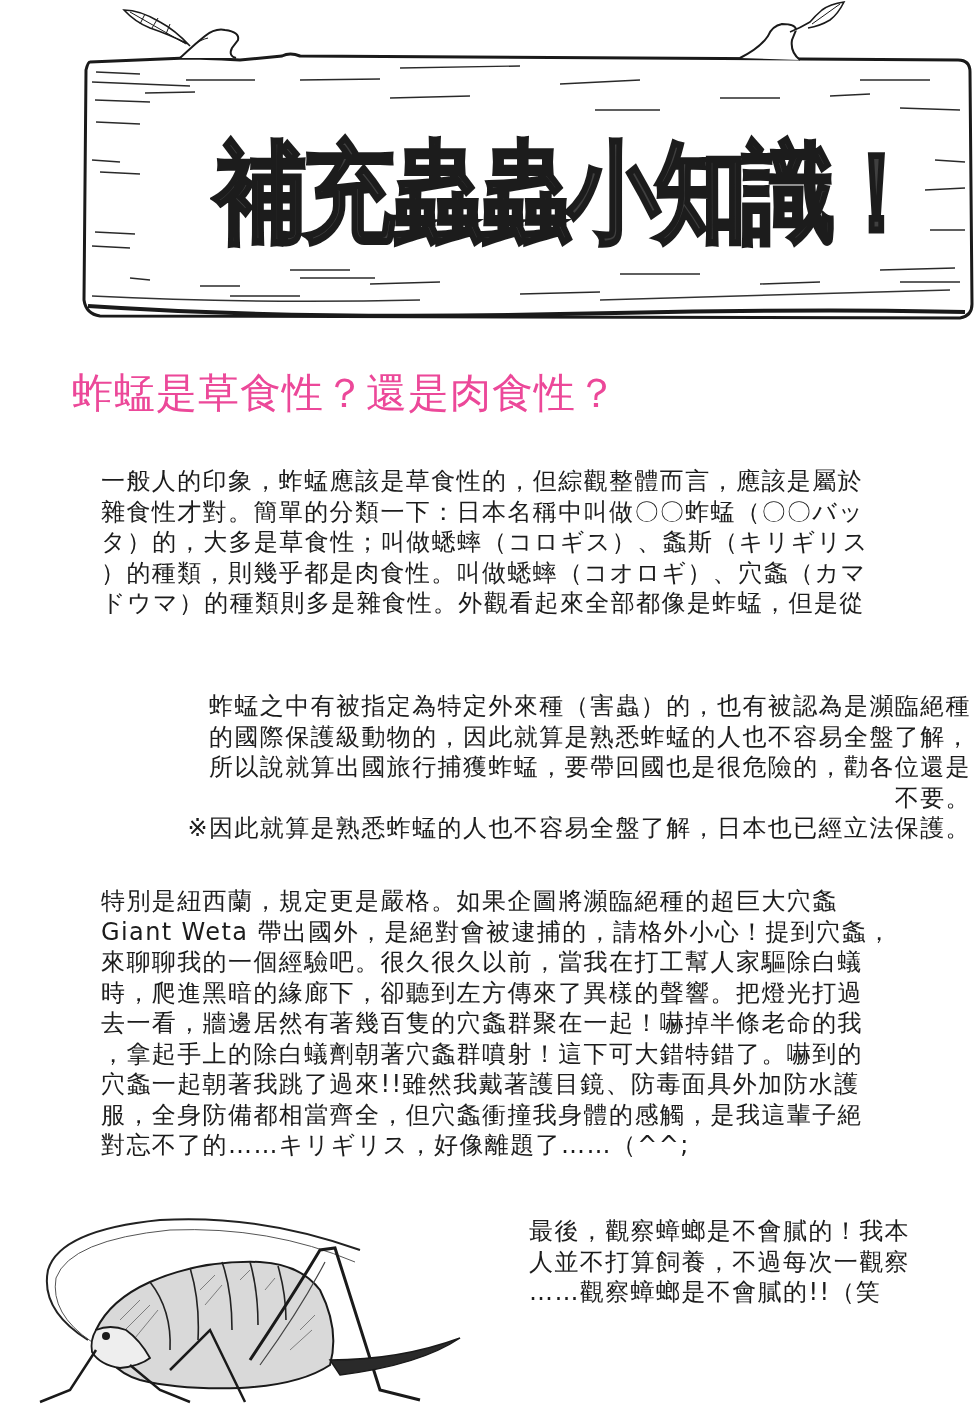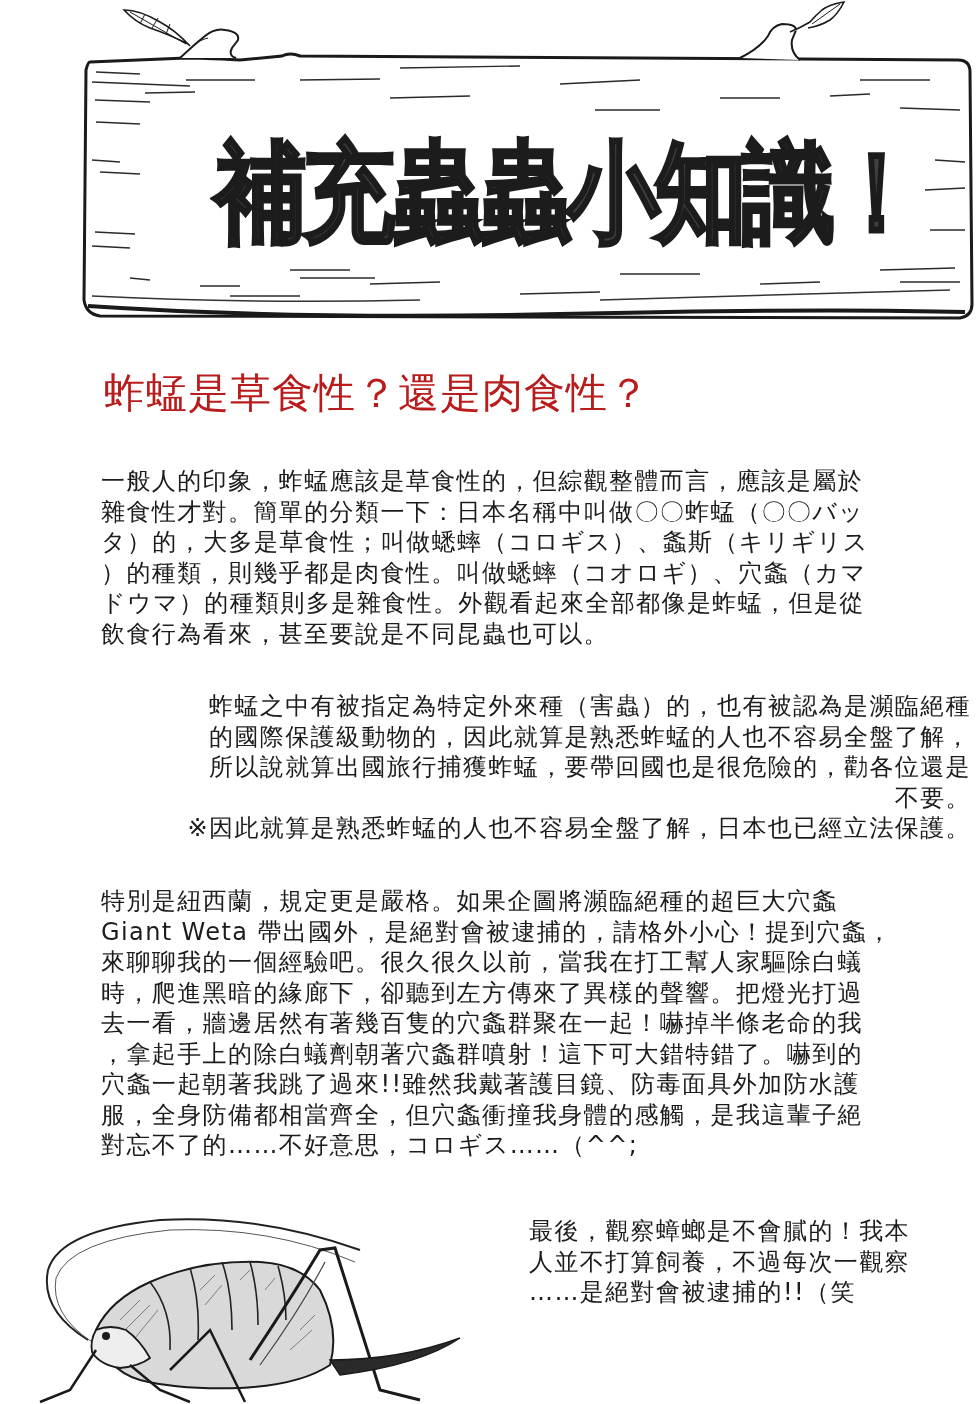--- a/index.html
+++ b/index.html
@@ -34,26 +34,26 @@
       font-weight: bold;
       font-size: 92px;
       letter-spacing: -4px;
       color: #404040;
       -webkit-text-stroke: 3px #1c1c1c;
       transform: scaleY(1.18);
       white-space: nowrap;
     }
     .headline {
       position: absolute;
-      left: 104px;
+      left: 72px;
       top: 366px;
       font-size: 41px;
       font-weight: normal;
       letter-spacing: 1px;
-      color: #b91c1c;
+      color: #ec4899;
       white-space: nowrap;
       margin: 0;
     }
     .body-text {
       position: absolute;
       left: 90px;
       width: 870px;
       font-size: 24px;
       line-height: 30.5px;
       letter-spacing: 1.4px;
@@ -142,47 +142,46 @@
 </div>
 
 <h1 class="headline">蚱蜢是草食性？還是肉食性？</h1>
 
 <div class="body-text para1">
   <span class="line">一般人的印象，蚱蜢應該是草食性的，但綜觀整體而言，應該是屬於</span>
   <span class="line">雜食性才對。簡單的分類一下：日本名稱中叫做〇〇蚱蜢（〇〇バッ</span>
   <span class="line">タ）的，大多是草食性；叫做蟋蟀（コロギス）、螽斯（キリギリス</span>
   <span class="line">）的種類，則幾乎都是肉食性。叫做蟋蟀（コオロギ）、穴螽（カマ</span>
   <span class="line">ドウマ）的種類則多是雜食性。外觀看起來全部都像是蚱蜢，但是從</span>
-  <span class="line">飲食行為看來，甚至要說是不同昆蟲也可以。</span>
 </div>
 
 <div class="body-text para2">
   <span class="line">蚱蜢之中有被指定為特定外來種（害蟲）的，也有被認為是瀕臨絕種</span>
   <span class="line">的國際保護級動物的，因此就算是熟悉蚱蜢的人也不容易全盤了解，</span>
   <span class="line">所以說就算出國旅行捕獲蚱蜢，要帶回國也是很危險的，勸各位還是</span>
   <span class="line">不要。</span>
   <span class="line">※因此就算是熟悉蚱蜢的人也不容易全盤了解，日本也已經立法保護。</span>
 </div>
 
 <div class="body-text para3">
   <span class="line">特別是紐西蘭，規定更是嚴格。如果企圖將瀕臨絕種的超巨大穴螽</span>
   <span class="line">Giant Weta 帶出國外，是絕對會被逮捕的，請格外小心！提到穴螽，</span>
   <span class="line">來聊聊我的一個經驗吧。很久很久以前，當我在打工幫人家驅除白蟻</span>
   <span class="line">時，爬進黑暗的緣廊下，卻聽到左方傳來了異樣的聲響。把燈光打過</span>
   <span class="line">去一看，牆邊居然有著幾百隻的穴螽群聚在一起！嚇掉半條老命的我</span>
   <span class="line">，拿起手上的除白蟻劑朝著穴螽群噴射！這下可大錯特錯了。嚇到的</span>
   <span class="line">穴螽一起朝著我跳了過來!!雖然我戴著護目鏡、防毒面具外加防水護</span>
   <span class="line">服，全身防備都相當齊全，但穴螽衝撞我身體的感觸，是我這輩子絕</span>
-  <span class="line">對忘不了的……不好意思，コロギス……（^^;</span>
+  <span class="line">對忘不了的……キリギリス，好像離題了……（^^;</span>
 </div>
 
 <div class="body-text para4">
   <span class="line">最後，觀察蟑螂是不會膩的！我本</span>
   <span class="line">人並不打算飼養，不過每次一觀察</span>
-  <span class="line">……是絕對會被逮捕的!!（笑</span>
+  <span class="line">……觀察蟑螂是不會膩的!!（笑</span>
 </div>
 
 <svg class="cricket" viewBox="0 0 500 214">
 
   <path d="M88 150 Q40 120 48 80 Q60 40 160 30 Q260 24 360 60" fill="none" stroke="#222" stroke-width="2"></path>
   <path d="M92 152 Q50 124 56 88 Q70 50 170 40 Q270 36 355 72" fill="none" stroke="#555" stroke-width="1"></path>
 
   <path d="M96 140 Q110 110 150 92 Q200 70 260 72 Q300 74 320 100 Q340 140 330 175 Q300 195 240 198 Q180 200 140 190 Q105 180 96 140 Z" fill="#d9d9d9" stroke="#1a1a1a" stroke-width="2"></path>
   <path d="M150 92 Q172 120 170 160" fill="none" stroke="#222" stroke-width="1.6"></path>
   <path d="M190 78 Q200 110 198 150" fill="none" stroke="#222" stroke-width="1.6"></path>

